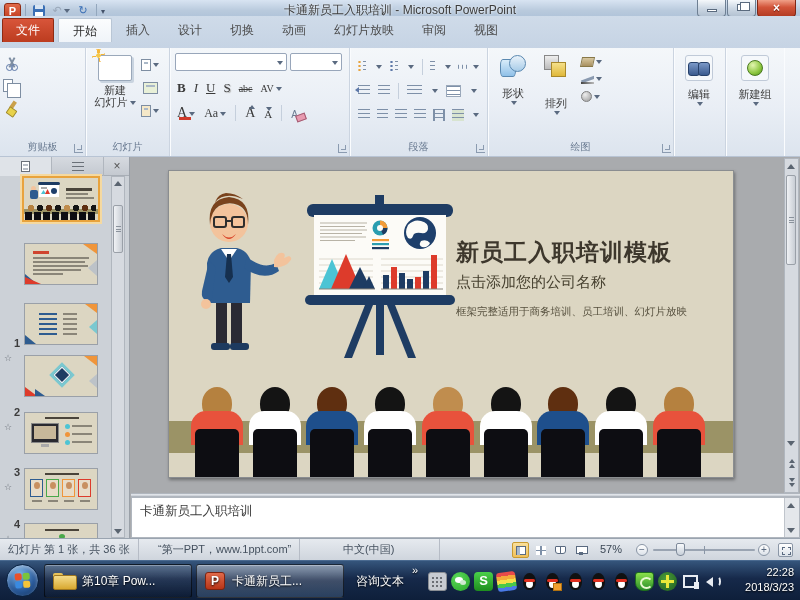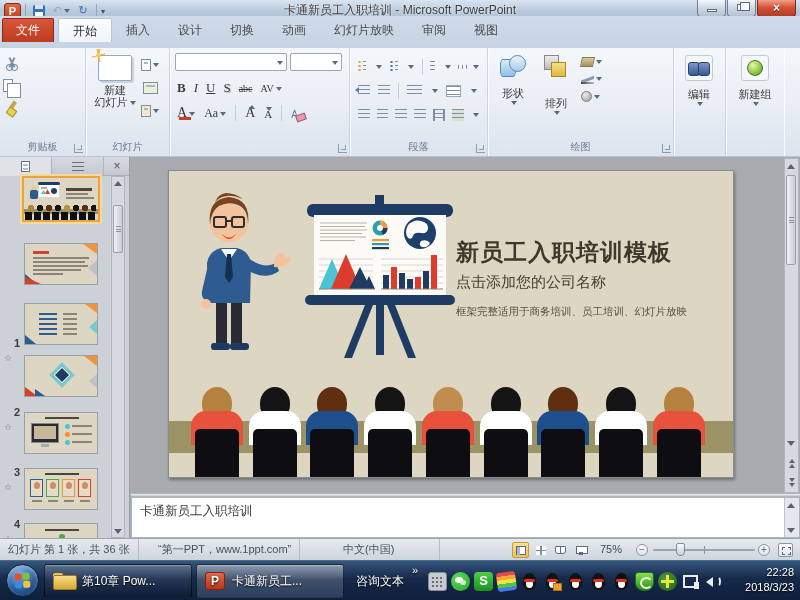--- a/index.html
+++ b/index.html
@@ -748,21 +748,21 @@
     <div class="vbtn">
         <div class="v-sorter"></div>
       </div>
     <div class="vbtn">
         <div class="v-read"></div>
       </div>
     <div class="vbtn">
         <div class="v-show"></div>
       </div>
   </div>
-  <div class="zoomtxt" style="left:600px;">75%</div>
+  <div class="zoomtxt" style="left:600px;">57%</div>
   <div class="zbtn" style="left:636px;">−</div>
   <div class="ztrack" style="left:653px;width:102px;"></div>
   <div class="ztick" style="left:704px;"></div>
   <div class="zthumb" style="left:676px;"></div>
   <div class="zbtn" style="left:758px;">+</div>
   <div class="fitbtn" style="left:778px;"></div>
 </div>
 
 <div class="taskbar">
   <div class="orb">

